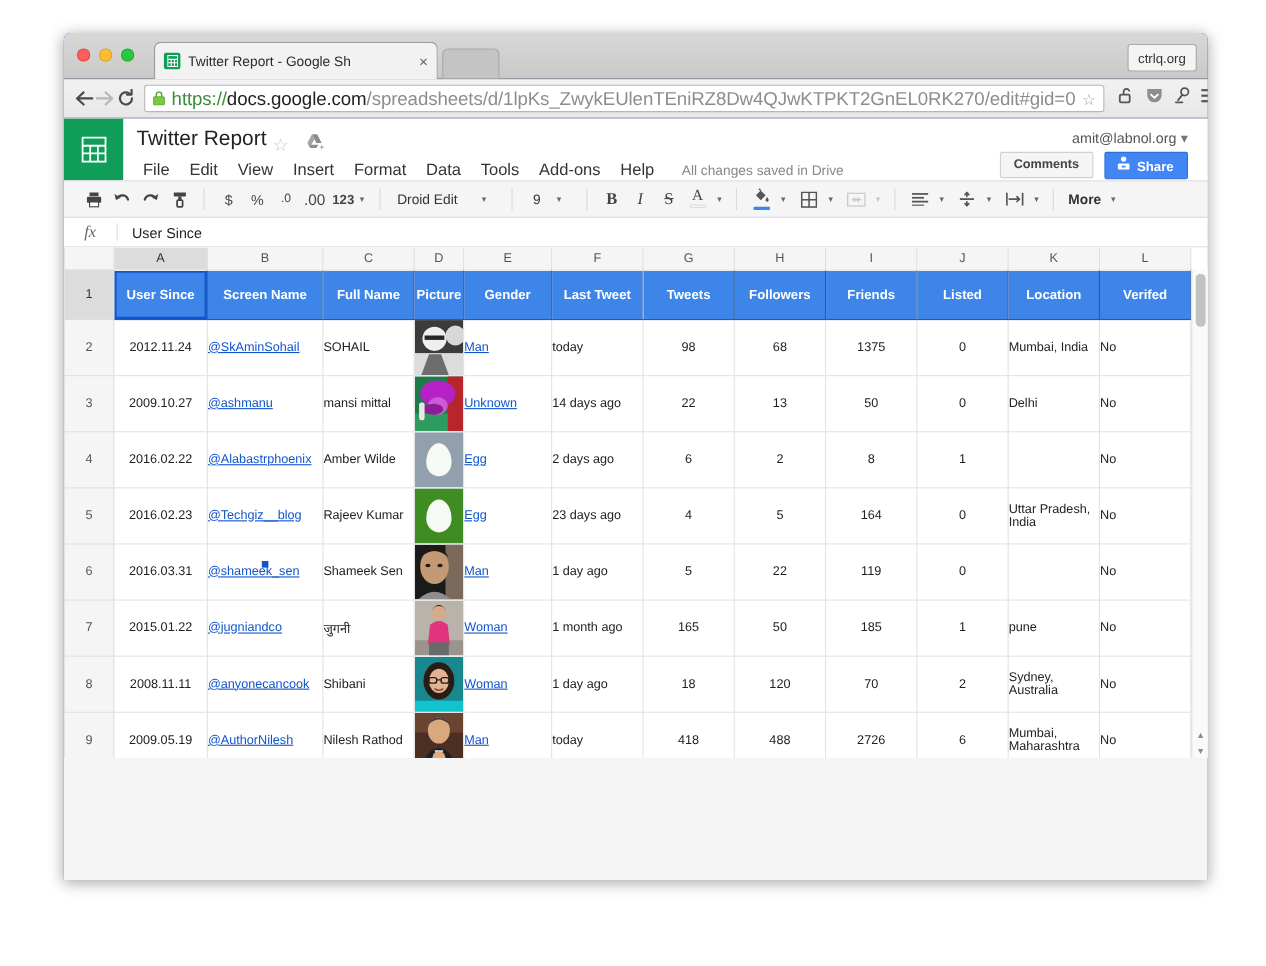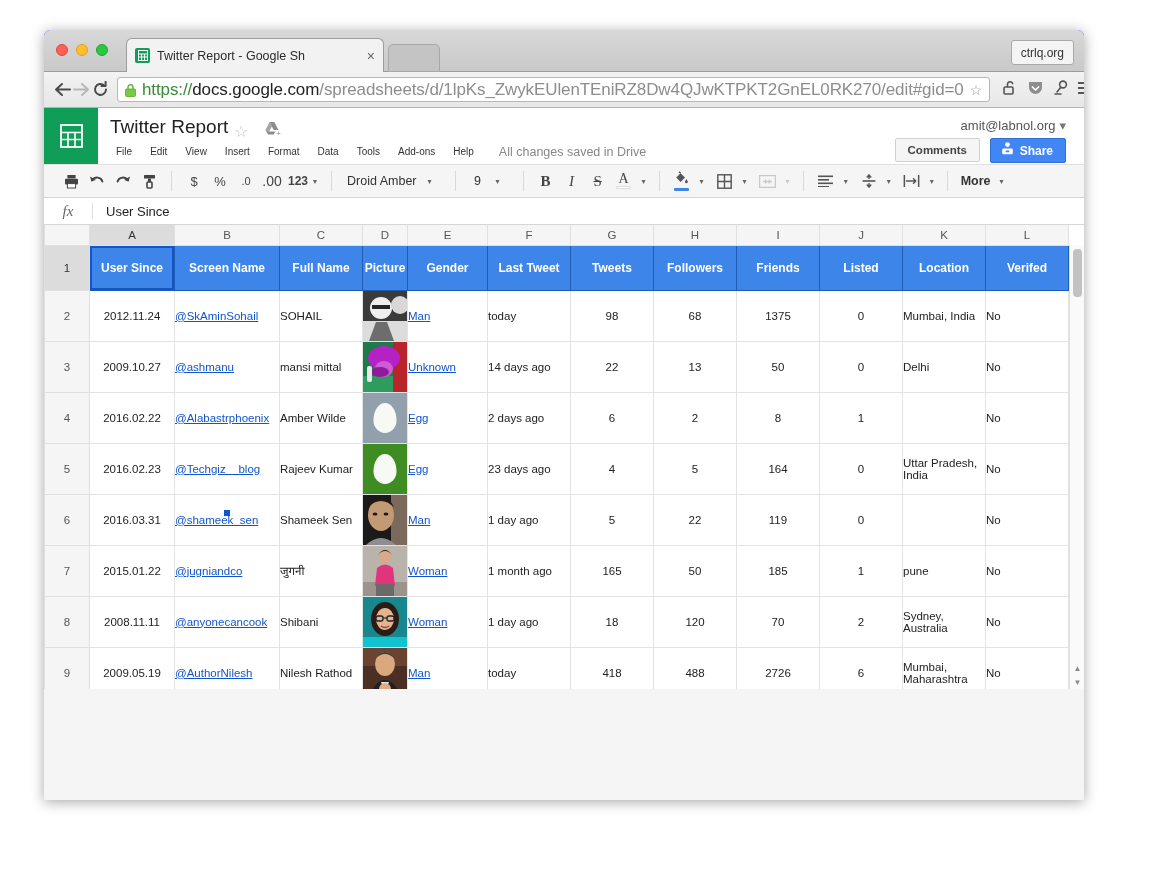--- a/index.html
+++ b/index.html
@@ -7,21 +7,21 @@
     margin: 0; padding: 0;
     width: 1151px; height: 878px;
     background: #ffffff;
     font-family: "Liberation Sans", sans-serif;
     overflow: hidden;
   }
   #root { position: relative; width: 1151px; height: 878px; background:#fff; }
 
   
   .window {
-    position: absolute; left: 44px; top: 30px;
+    position: absolute; left: 58px; top: 30px;
     width: 1040px; height: 770px;
     background: #8b5cf6;
     box-shadow: 0 2px 14px rgba(0,0,0,.35);
     border-radius: 6px 6px 0 0;
     overflow: hidden;
   }
   .titlebar {
     position: relative;
     height: 42px;
     background: linear-gradient(#d8d8d8,#c9c9c9);
@@ -92,21 +92,21 @@
     position:absolute; left:0; top:0; width:54px; height:56px;
     background:#0f9d58; display:flex;align-items:center;justify-content:center;
   }
   .doc-title {
     position:absolute; left:66px; top:8px;
     font-size:19px; color:#222; font-weight:400;
   }
   .title-star{ position:absolute; left:190px; top:14px; color:#c8c8c8; font-size:16px;}
   .title-drive{ position:absolute; left:220px; top:13px; }
   .menubar { position:absolute; left:63px; top:36px; display:flex; align-items:center; gap:0; }
-  .menuitem{ font-size:10px; color:#333; padding:2px 9px; white-space:nowrap; }
+  .menuitem{ font-size:15px; color:#333; padding:2px 9px; white-space:nowrap; }
   .savestate{ font-size:12.5px; color:#888; margin-left:16px; white-space:nowrap; }
   .acct {
     position:absolute; right:18px; top:10px; font-size:13px; color:#555; white-space:nowrap;
   }
   .acct .caret{color:#777;margin-left:4px;}
   .btn-comments{
     position:absolute; right:104px; top:30px; height:24px; padding:0 12px;
     background:#f5f5f5; border:1px solid #d0d0d0; border-radius:2px;
     font-size:11.5px; font-weight:bold; color:#444;
     display:flex;align-items:center;
@@ -372,21 +372,21 @@
               <span style="font-size:14px">.00</span>
             </div>
           <div class="tbtn">
               <span style="font-size:12px;font-weight:bold">123</span>
               <span class="tdrop">▾</span>
             </div>
         </div>
         <div class="tsep"></div>
 
         <div class="tgrp">
-          <div class="fontname">Droid Amber</div>
+          <div class="fontname">Droid Edit</div>
           <span class="tdrop" style="margin-right:14px">▾</span>
         </div>
         <div class="tsep"></div>
 
         <div class="tgrp">
           <div class="fontsize">9</div>
           <span class="tdrop" style="margin-right:14px">▾</span>
         </div>
         <div class="tsep"></div>
 

